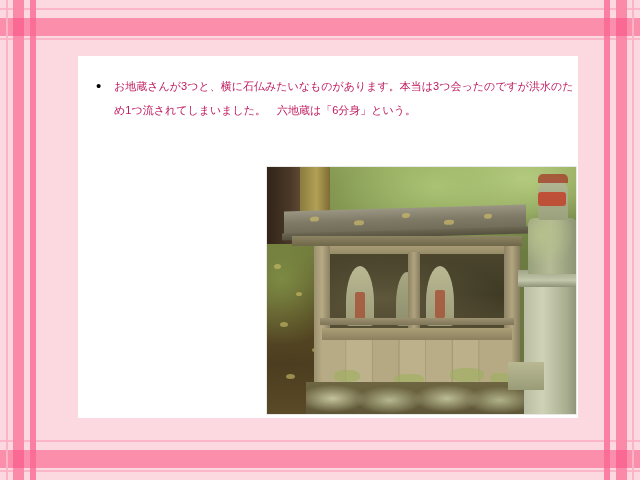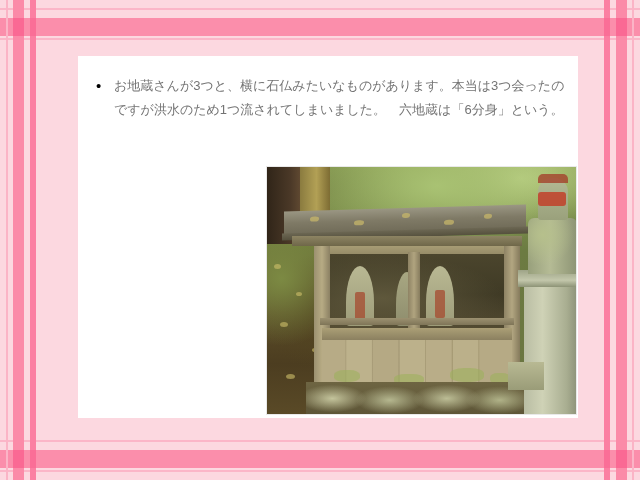--- a/index.html
+++ b/index.html
@@ -72,24 +72,24 @@
   .bullet-mark{
     flex:0 0 auto;
     width:18px;
     font-size:15px;
     line-height:24px;
     color:#000;
     text-align:left;
   }
   .bullet-text{
     flex:1 1 auto;
-    font-size:13px;
+    font-size:11px;
     line-height:24px;
     letter-spacing:0px;
-    color:#737373;
+    color:#be185d;
     text-align:left;
   }
 
   
   #photo{
     position:absolute;
     left:266px;top:166px;
     width:311px;height:249px;
     overflow:hidden;
     background:#6e7a47;

